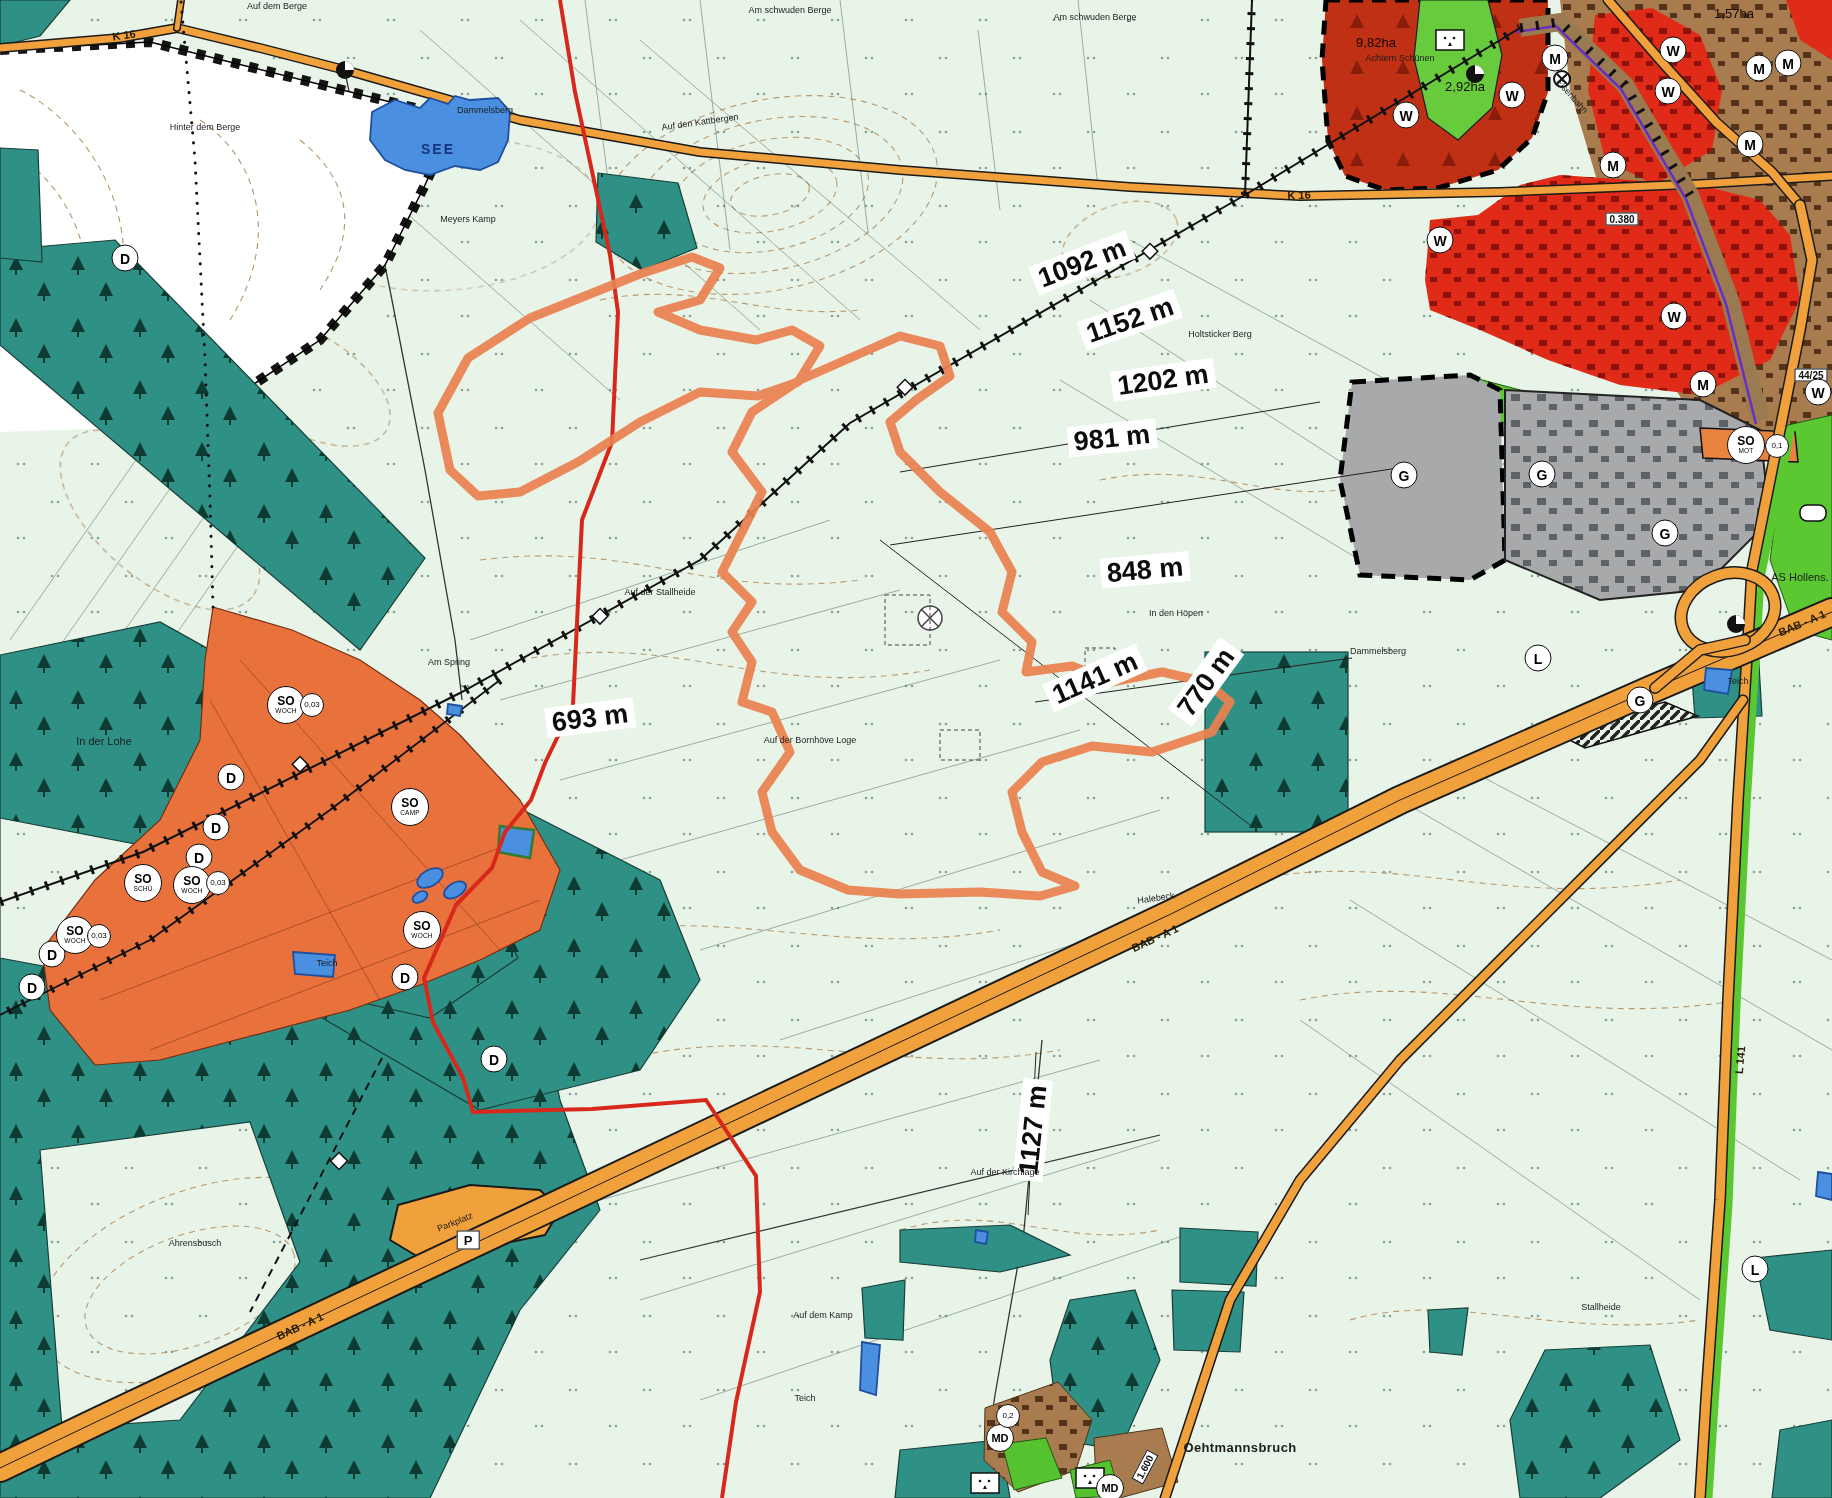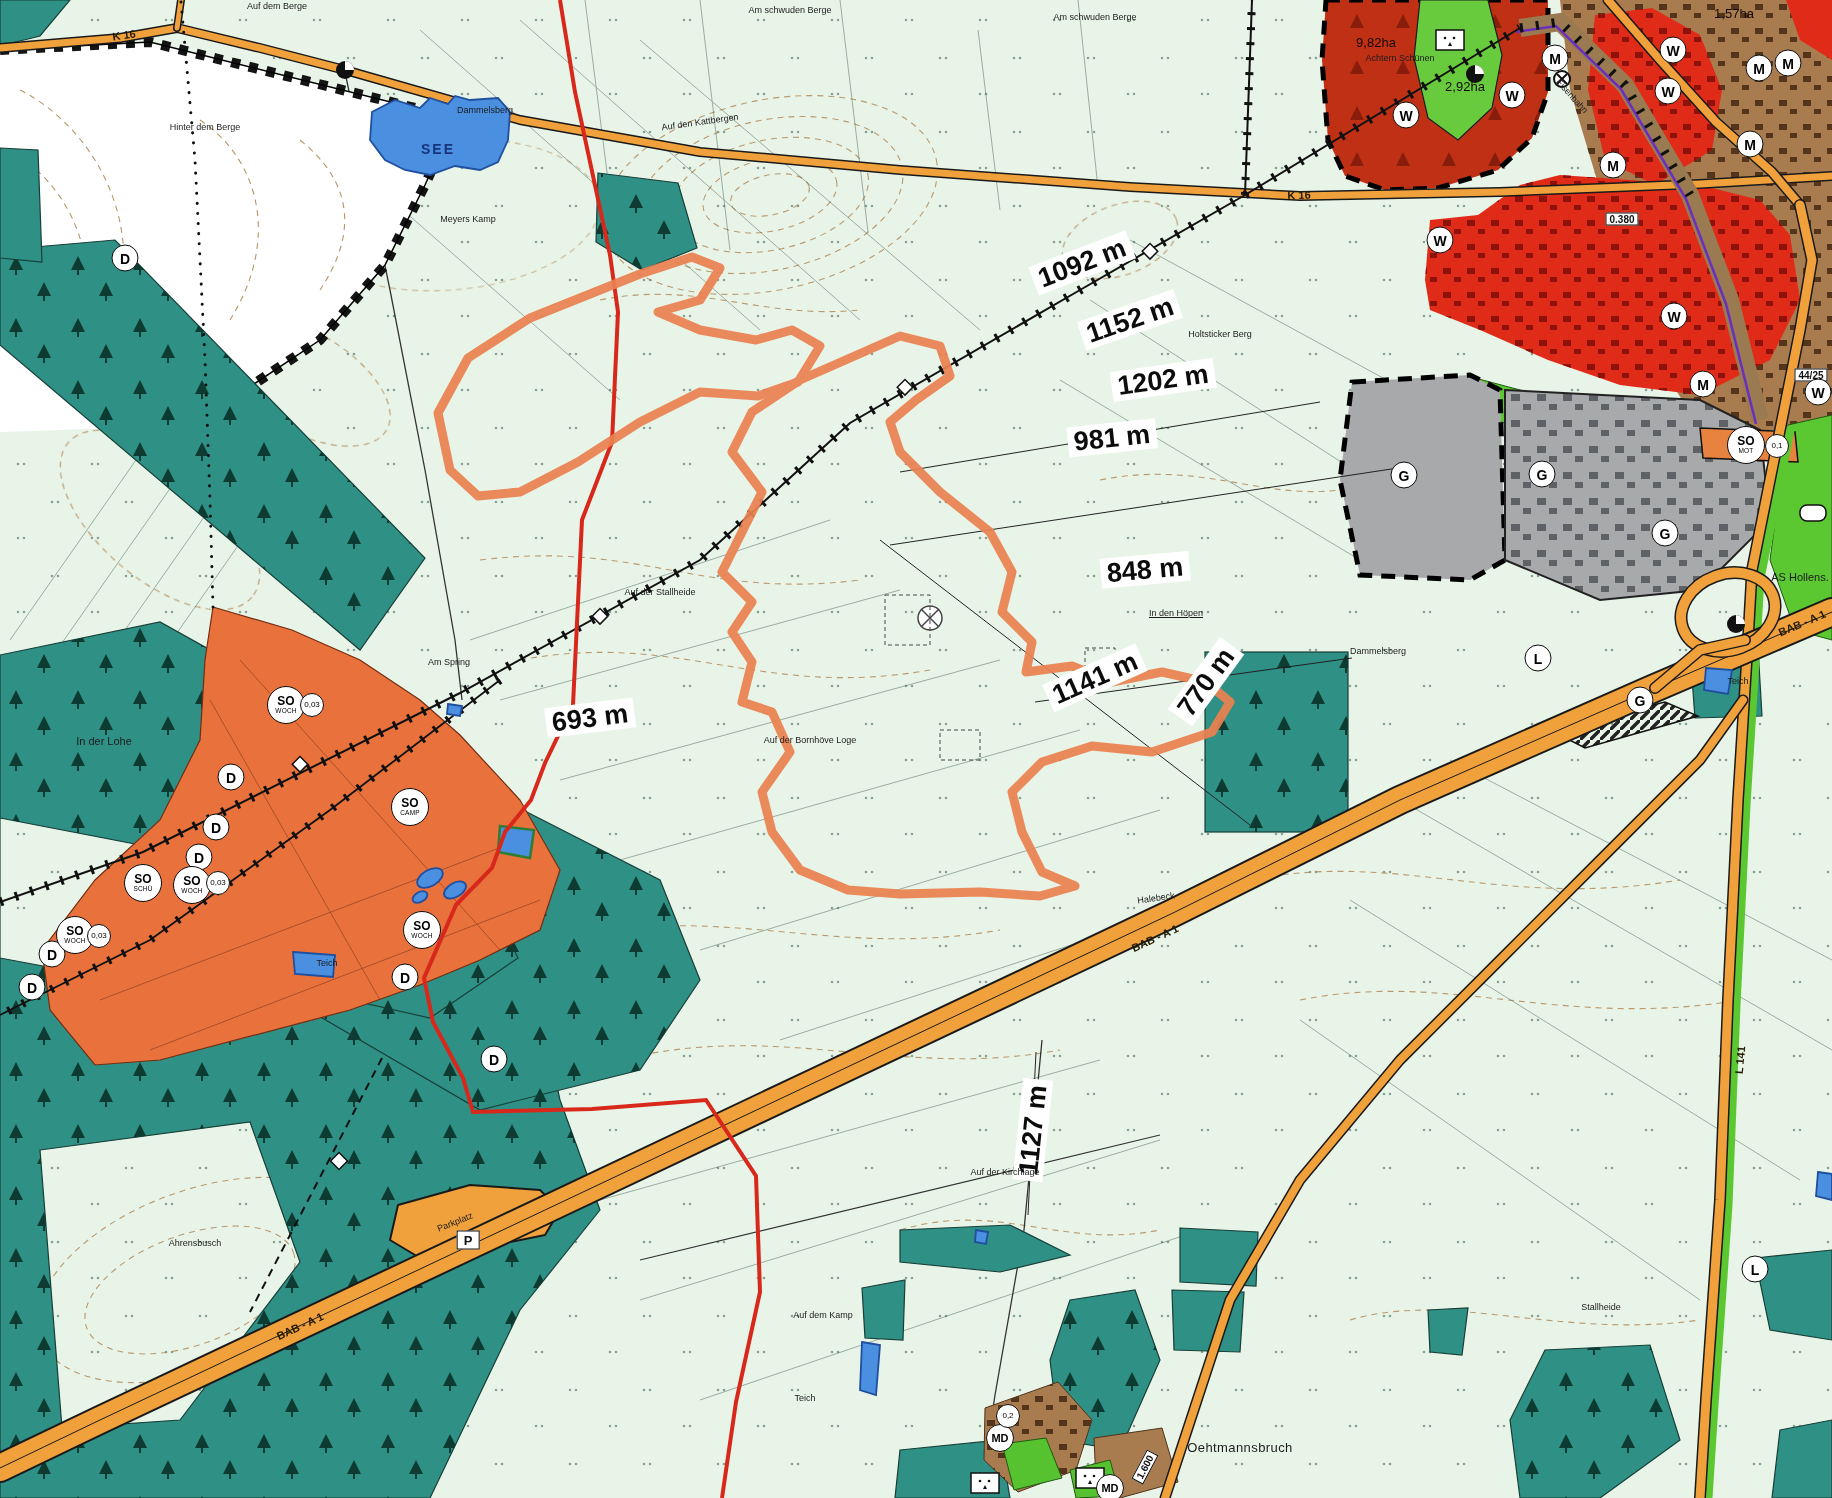--- a/index.html
+++ b/index.html
@@ -357,34 +357,34 @@
       <div class="ov meas" style="left: 1033px; top: 1130px; transform: translate(-50%, -50%) rotate(-84deg);">1127 m</div>
       <div class="ov plabel t" style="left: 277px; top: 6px; transform: translate(-50%, -50%) rotate(0deg);">Auf dem Berge</div>
       <div class="ov plabel t" style="left: 790px; top: 10px; transform: translate(-50%, -50%) rotate(0deg);">Am schwuden Berge</div>
       <div class="ov plabel t" style="left: 1095px; top: 17px; transform: translate(-50%, -50%) rotate(0deg);">Am schwuden Berge</div>
       <div class="ov plabel t" style="left: 700px; top: 122px; transform: translate(-50%, -50%) rotate(-8deg);">Auf den Kattbergen</div>
       <div class="ov plabel t" style="left: 205px; top: 127px; transform: translate(-50%, -50%) rotate(0deg);">Hinter dem Berge</div>
       <div class="ov plabel t" style="left: 485px; top: 110px; transform: translate(-50%, -50%) rotate(0deg);">Dammelsberg</div>
       <div class="ov plabel t" style="left: 468px; top: 219px; transform: translate(-50%, -50%) rotate(0deg);">Meyers Kamp</div>
       <div class="ov plabel t" style="left: 1220px; top: 316px; transform: translate(-50%, -50%) rotate(0deg); margin-top: 18px;">Holtsticker Berg</div>
       <div class="ov plabel t" style="left: 1400px; top: 58px; transform: translate(-50%, -50%) rotate(0deg);">Achtern Schünen</div>
-      <div class="ov plabel t" style="left: 1176px; top: 613px; transform: translate(-50%, -50%) rotate(0deg); text-decoration: underline;">In den Höpen</div>
+      <div class="ov plabel t" style="left: 1176px; top: 613px; transform: translate(-50%, -50%) rotate(0deg);">In den Höpen</div>
       <div class="ov plabel t" style="left: 1378px; top: 651px; transform: translate(-50%, -50%) rotate(0deg);">Dammelsberg</div>
       <div class="ov plabel s" style="left: 104px; top: 741px; transform: translate(-50%, -50%) rotate(0deg);">In der Lohe</div>
       <div class="ov plabel t" style="left: 449px; top: 662px; transform: translate(-50%, -50%) rotate(0deg);">Am Spring</div>
       <div class="ov plabel t" style="left: 660px; top: 592px; transform: translate(-50%, -50%) rotate(0deg);">Auf der Stallheide</div>
       <div class="ov plabel t" style="left: 810px; top: 740px; transform: translate(-50%, -50%) rotate(0deg);">Auf der Bornhöve Loge</div>
       <div class="ov plabel t" style="left: 1156px; top: 898px; transform: translate(-50%, -50%) rotate(-8deg);">Halebeck</div>
       <div class="ov plabel t" style="left: 1005px; top: 1172px; transform: translate(-50%, -50%) rotate(0deg);">Auf der Kirchlage</div>
       <div class="ov plabel t" style="left: 823px; top: 1315px; transform: translate(-50%, -50%) rotate(0deg);">Auf dem Kamp</div>
       <div class="ov plabel t" style="left: 327px; top: 963px; transform: translate(-50%, -50%) rotate(0deg);">Teich</div>
       <div class="ov plabel t" style="left: 805px; top: 1398px; transform: translate(-50%, -50%) rotate(0deg);">Teich</div>
       <div class="ov plabel t" style="left: 1738px; top: 681px; transform: translate(-50%, -50%) rotate(0deg);">Teich</div>
       <div class="ov plabel t" style="left: 195px; top: 1243px; transform: translate(-50%, -50%) rotate(0deg);">Ahrensbusch</div>
-      <div class="ov plabel m" style="left: 1240px; top: 1447px; transform: translate(-50%, -50%) rotate(0deg);">Oehtmannsbruch</div>
+      <div class="ov plabel m" style="left: 1240px; top: 1447px; transform: translate(-50%, -50%) rotate(0deg); font-weight: bold;">Oehtmannsbruch</div>
       <div class="ov plabel t" style="left: 1601px; top: 1307px; transform: translate(-50%, -50%) rotate(0deg);">Stallheide</div>
       <div class="ov plabel t" style="left: 455px; top: 1222px; transform: translate(-50%, -50%) rotate(-22deg);">Parkplatz</div>
       <div class="ov plabel s" style="left: 1800px; top: 577px; transform: translate(-50%, -50%) rotate(0deg);">AS Hollens.</div>
       <div class="ov plabel t" style="left: 1572px; top: 96px; transform: translate(-50%, -50%) rotate(48deg);">Eisenbahn</div>
       <div class="ov rlabel" style="left: 124px; top: 35px; transform: translate(-50%, -50%) rotate(-8deg);">K 16</div>
       <div class="ov rlabel" style="left: 1299px; top: 195px; transform: translate(-50%, -50%) rotate(-2deg);">K 16</div>
       <div class="ov rlabel" style="left: 1802px; top: 623px; transform: translate(-50%, -50%) rotate(-23deg);">BAB - A 1</div>
       <div class="ov rlabel" style="left: 1155px; top: 938px; transform: translate(-50%, -50%) rotate(-25deg);">BAB - A 1</div>
       <div class="ov rlabel" style="left: 300px; top: 1326px; transform: translate(-50%, -50%) rotate(-25deg);">BAB - A 1</div>
       <div class="ov rlabel" style="left: 1740px; top: 1060px; transform: translate(-50%, -50%) rotate(-85deg);">L 141</div>

